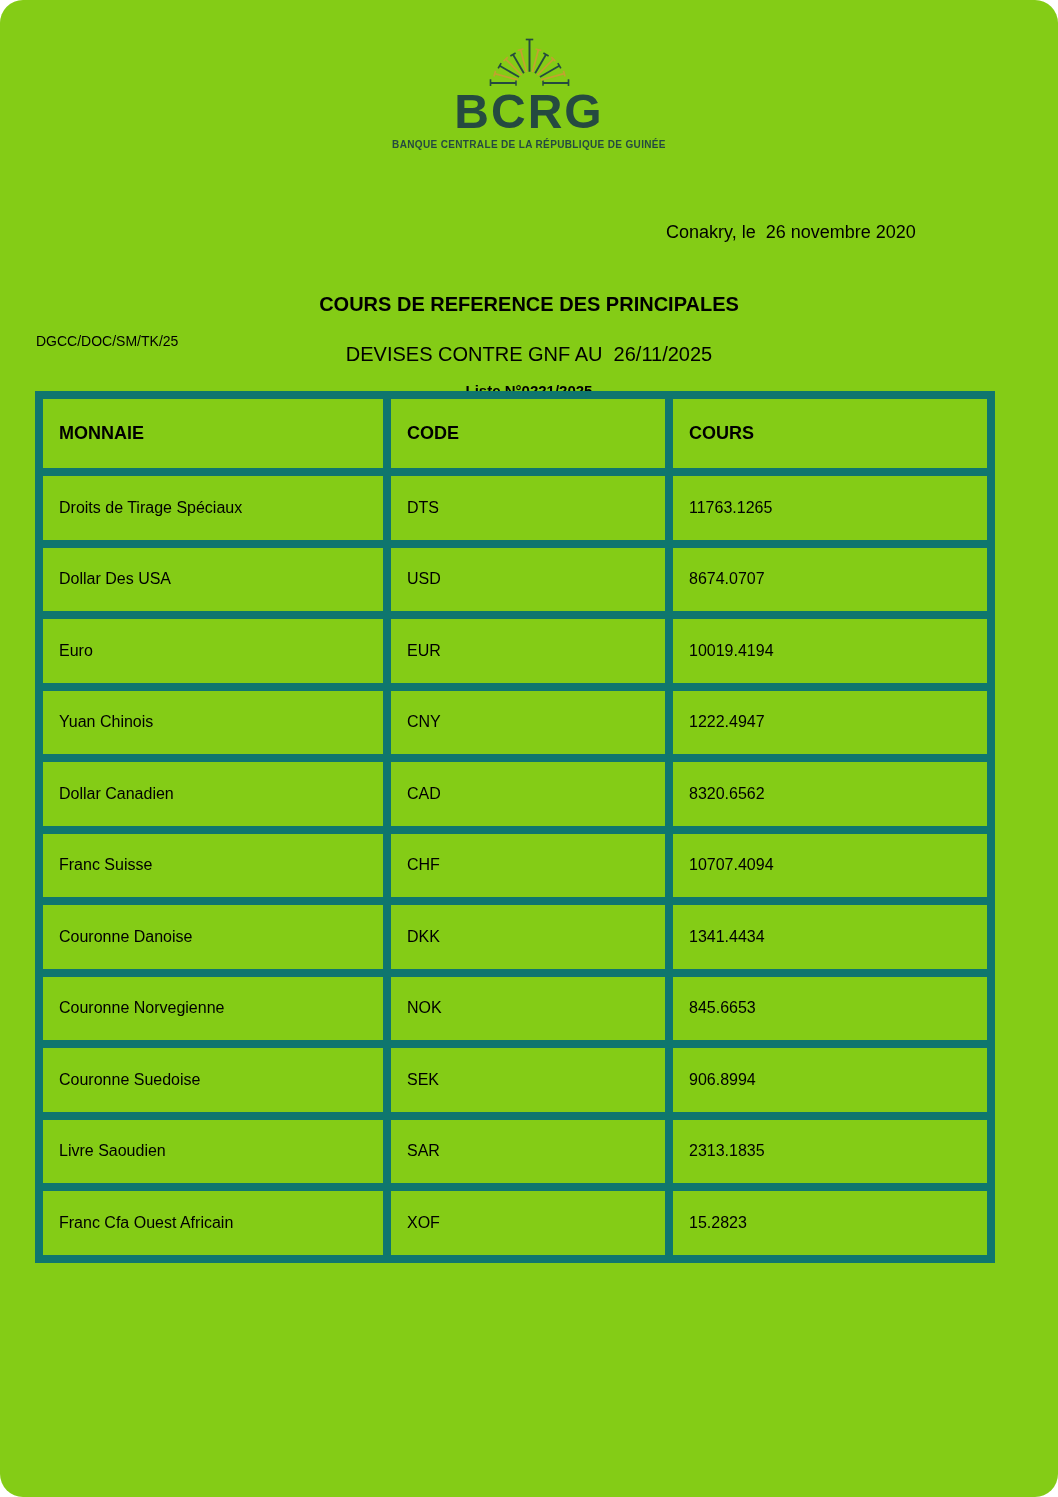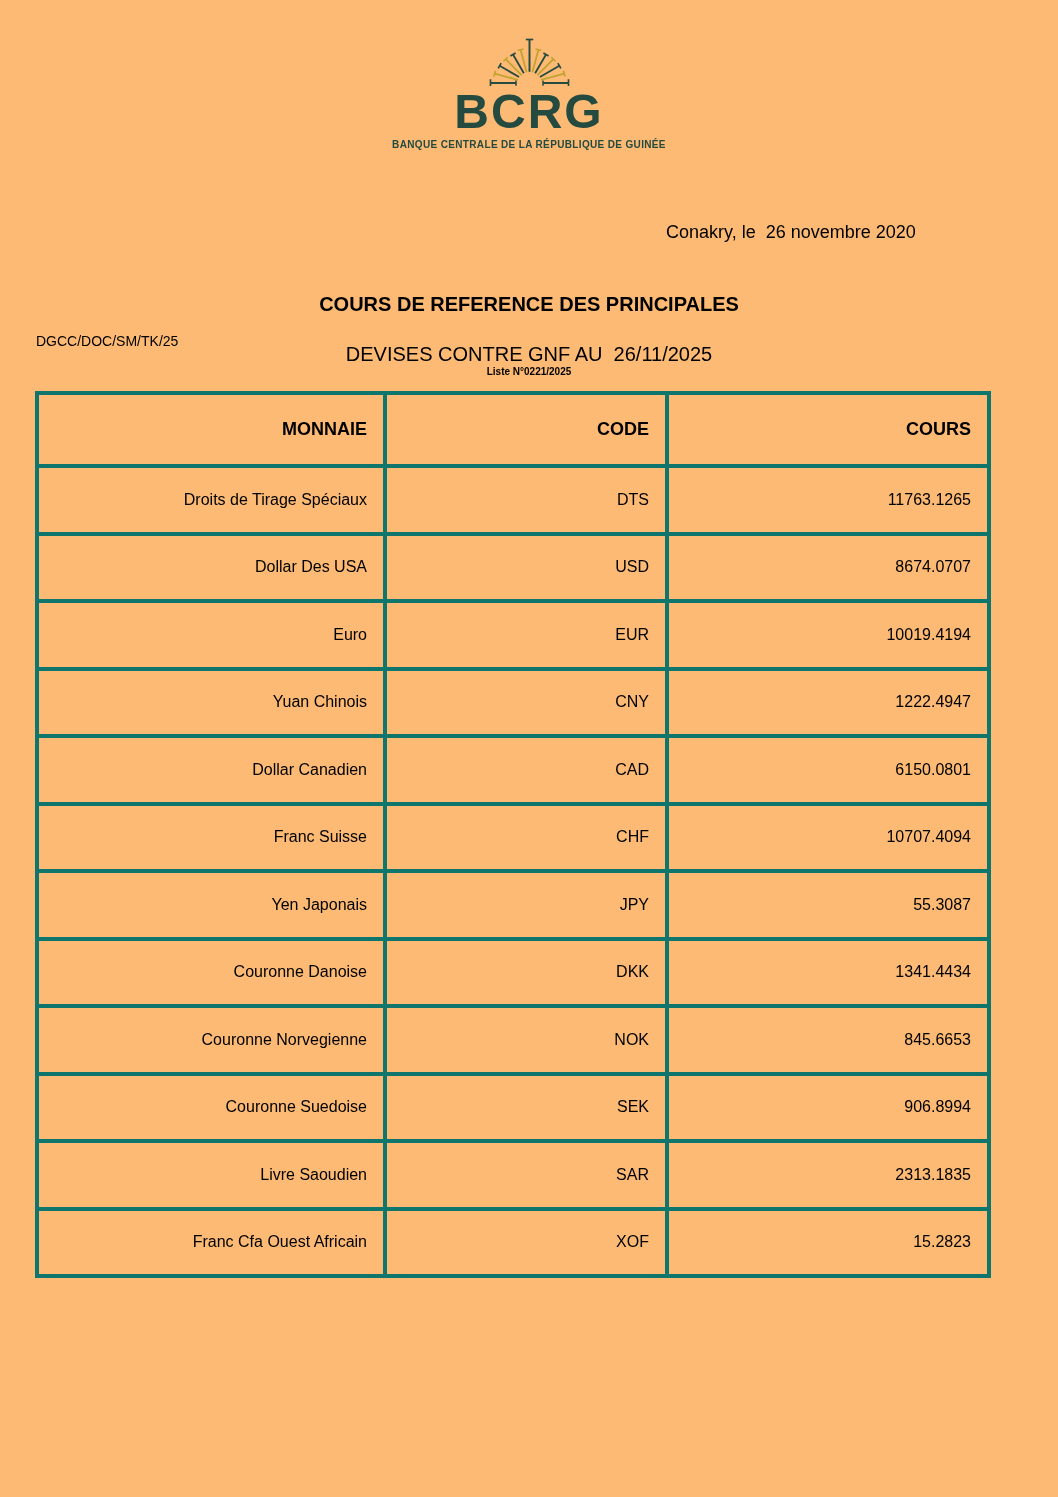--- a/index.html
+++ b/index.html
@@ -4,21 +4,21 @@
 <style>
   html,body { margin:0; padding:0; }
   body {
     width:1058px; height:1497px;
     background:#ffffff;
     font-family:"Liberation Sans", sans-serif;
     color:#000;
     position:relative;
     overflow:hidden;
   }
-  .page { position:absolute; inset:0; background:#fdba74; }
+  .page { position:absolute; inset:0; background:#84cc16;border-radius:23px; }
 
   
   .logo {
     position:absolute; top:26px; left:0; width:100%;
     display:flex; flex-direction:column; align-items:center;
   }
   .logo svg { display:block; }
   .logo-acronym {
     font-size:48px; font-weight:bold; line-height:1;
     letter-spacing:2px; color:#254a40; margin-top:2px;
@@ -37,31 +37,31 @@
     position:absolute; top:320px; left:36px;
     font-size:14px;
     margin-top:13px;
   }
   .titles {
     position:absolute; top:293px; left:0; width:100%;
     text-align:center;
   }
   .title-line1 { font-size:20px; font-weight:bold; }
   .title-line2 { font-size:20px; font-weight:normal; margin-top:27px; white-space:pre; }
-  .list-number { font-size:10px; font-weight:bold; margin-top:0; }
+  .list-number { font-size:15px; font-weight:bold; margin-top:16px; }
 
   
   table.rates {
     position:absolute; top:391px; left:35px;
     width:952px; border-collapse:collapse; table-layout:fixed;
     border:3px solid #000;
   }
   table.rates th, table.rates td {
-    border:4px solid #0f766e;
-    text-align:right; vertical-align:middle;
+    border:8px solid #0f766e;
+    text-align:left; vertical-align:middle;
     padding:16px;
   }
   table.rates th { height:37px; font-size:18px; font-weight:bold; }
   table.rates td { height:31.5px; font-size:16px; font-weight:normal; }
   col.c1 { width:348px; } col.c2 { width:282px; } col.c3 { width:322px; }
 
   
   .footer {
     position:absolute; top:1428px; left:0; width:100%;
     text-align:center; font-size:19px; font-weight:bold;
@@ -164,33 +164,28 @@
         <td>10019.4194</td>
       </tr>
       <tr>
         <td>Yuan Chinois</td>
         <td>CNY</td>
         <td>1222.4947</td>
       </tr>
       <tr>
         <td>Dollar Canadien</td>
         <td>CAD</td>
-        <td>6150.0801</td>
+        <td>8320.6562</td>
       </tr>
       <tr>
         <td>Franc Suisse</td>
         <td>CHF</td>
         <td>10707.4094</td>
       </tr>
       <tr>
-        <td>Yen Japonais</td>
-        <td>JPY</td>
-        <td>55.3087</td>
-      </tr>
-      <tr>
         <td>Couronne Danoise</td>
         <td>DKK</td>
         <td>1341.4434</td>
       </tr>
       <tr>
         <td>Couronne Norvegienne</td>
         <td>NOK</td>
         <td>845.6653</td>
       </tr>
       <tr>

